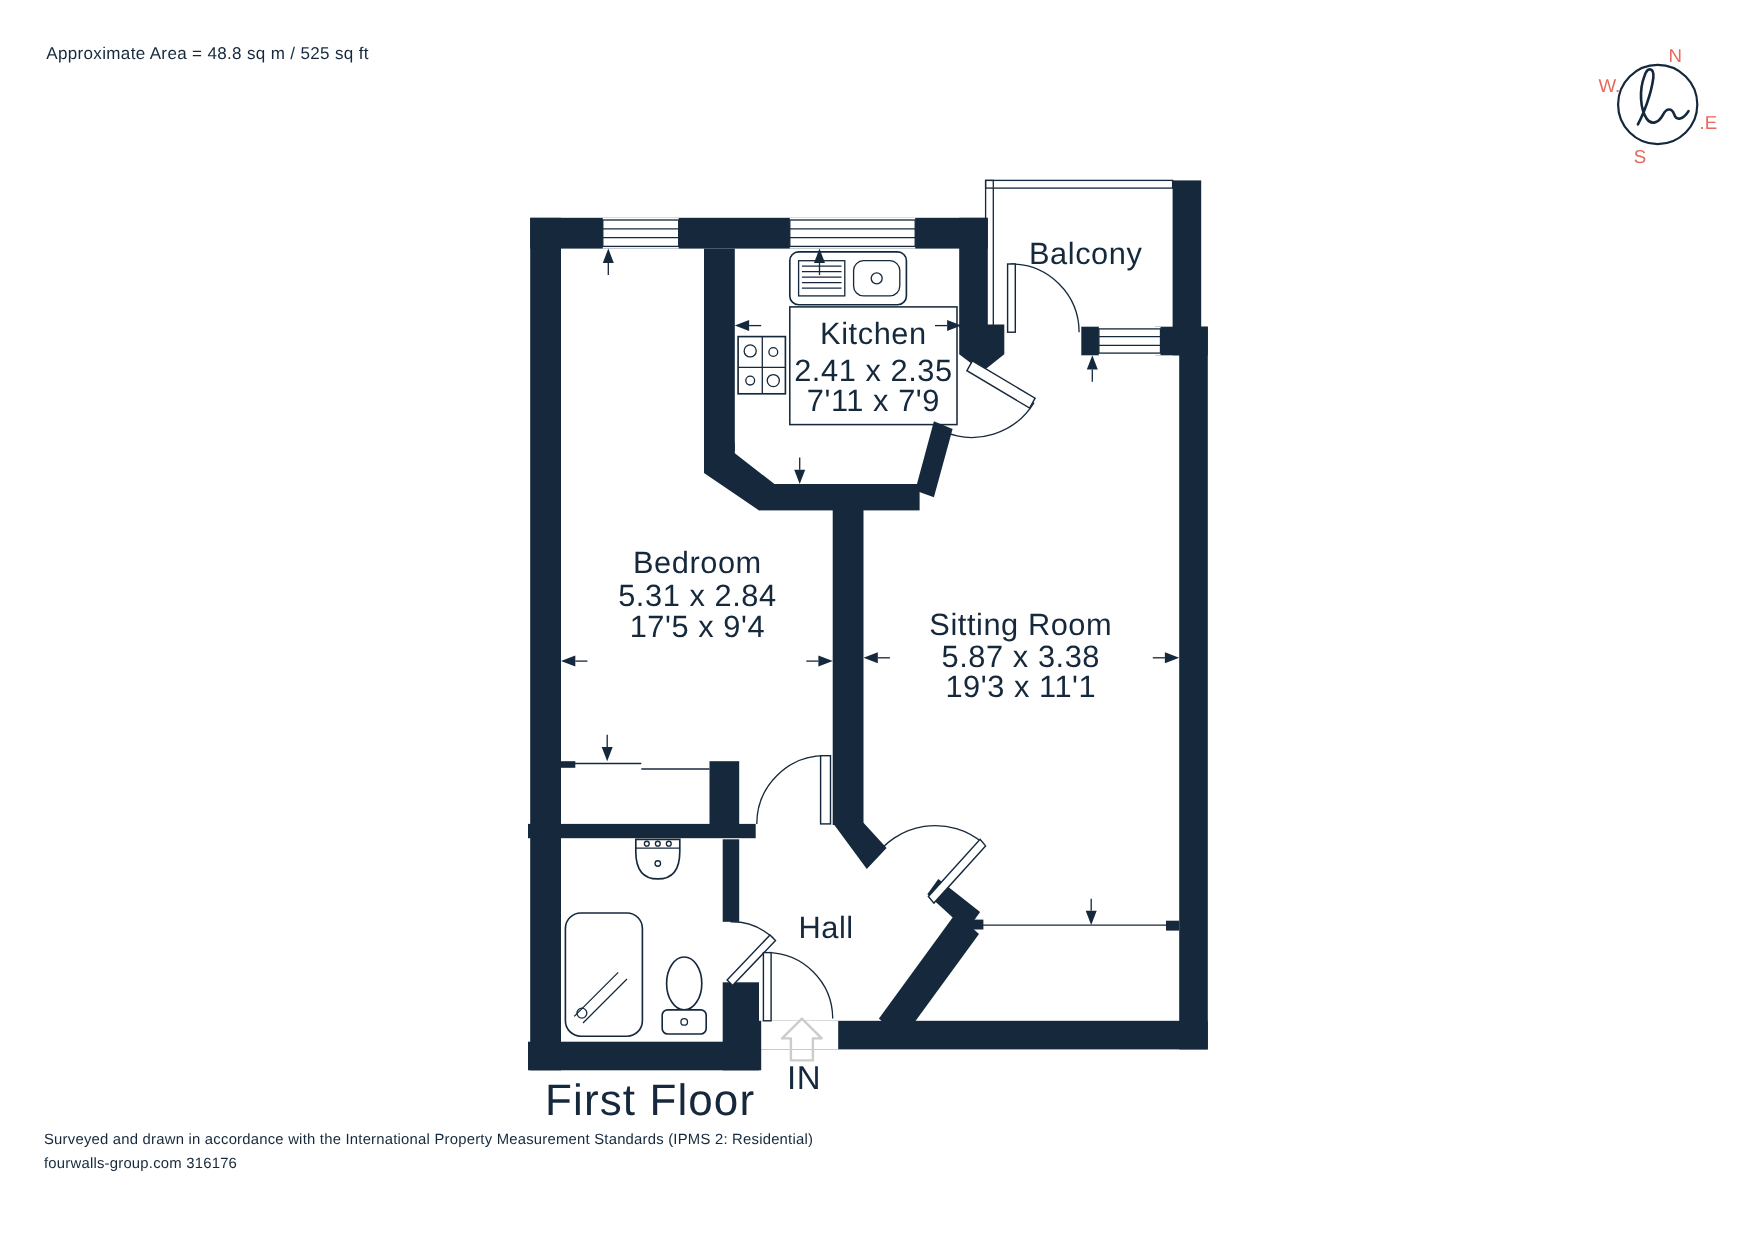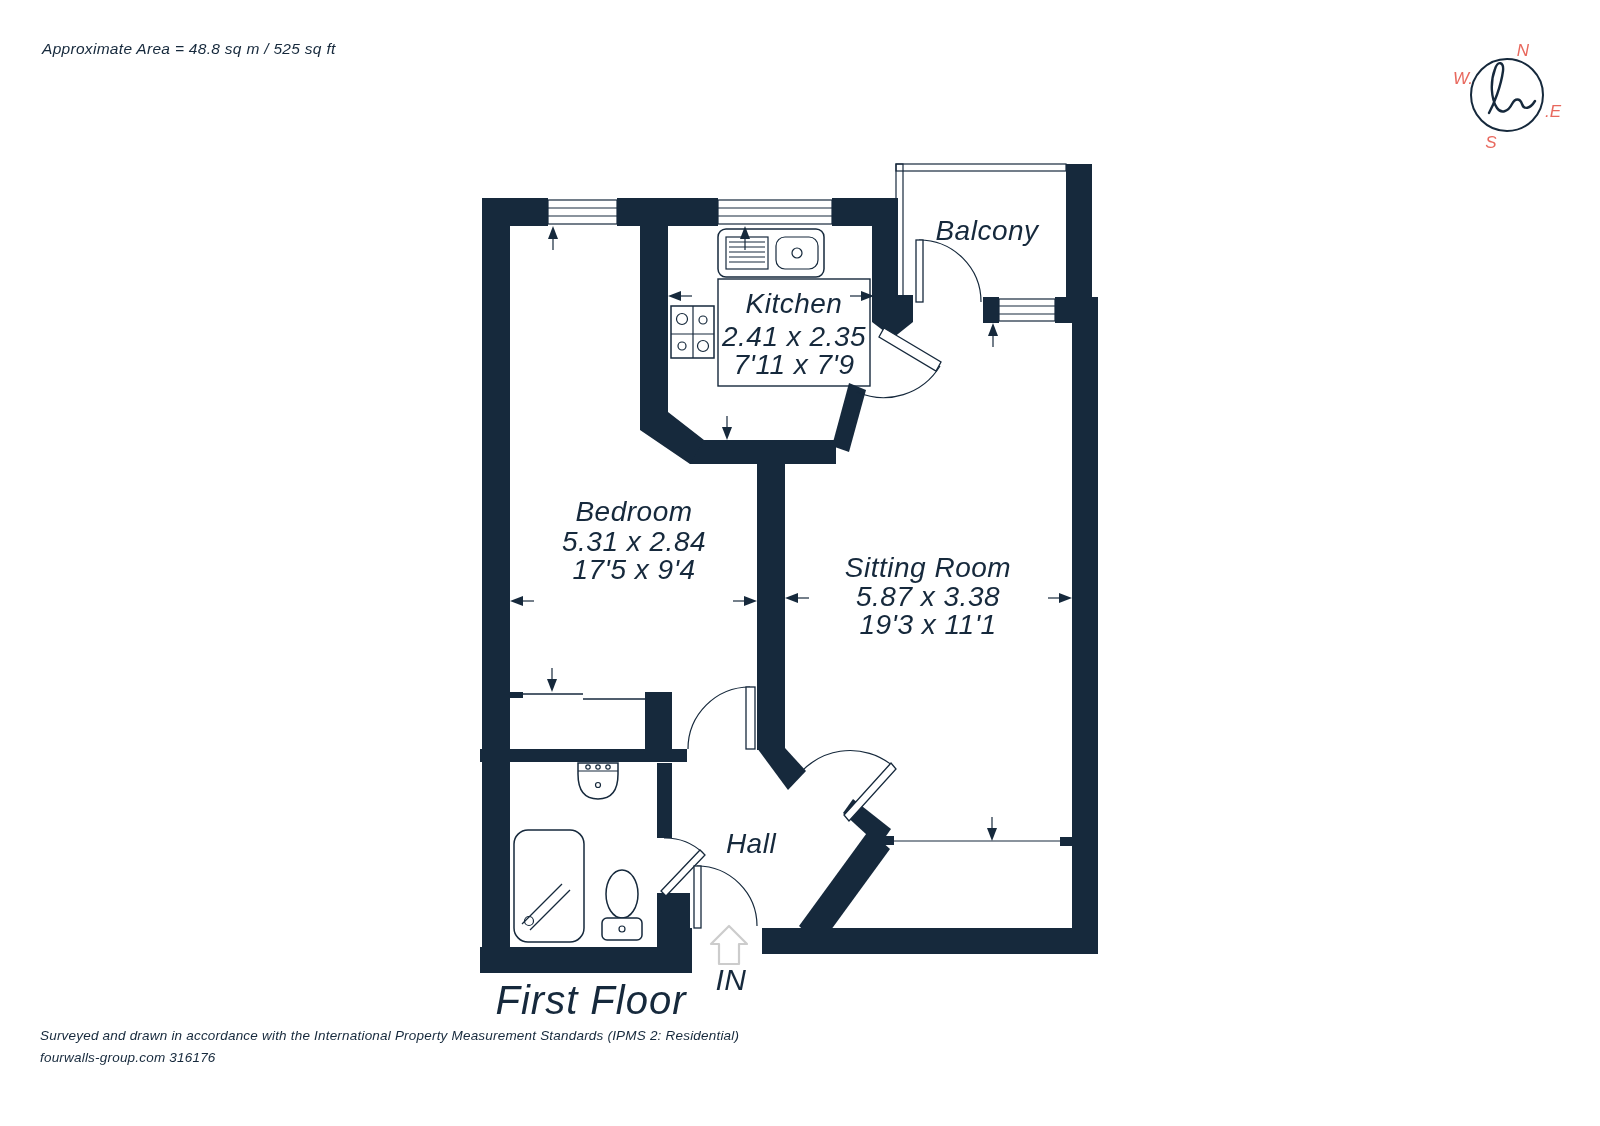--- a/index.html
+++ b/index.html
@@ -1,17 +1,17 @@
 <!DOCTYPE html>
 <html style="--wall: #16293c; --red: #e8685d; --gray: #cccccc;"><head>
 <meta charset="utf-8">
 <style>
   html,body{margin:0;padding:0;background:#ffffff;}
   .canvas{position:relative;width:1600px;height:1126px;background:#fff;overflow:hidden;
-          font-family:"Liberation Sans", sans-serif;font-style:italic;}
+          font-family:"Liberation Sans", sans-serif;}
   svg{display:block}
   .wall{fill:var(--wall);}
   .ln{stroke:var(--wall);stroke-width:1.4;fill:none;}
   .thin{stroke:var(--wall);stroke-width:1.2;fill:none;}
   .fixture{stroke:var(--wall);stroke-width:1.5;fill:#ffffff;}
   .leaf{stroke:var(--wall);stroke-width:1.3;fill:#ffffff;}
   .dimarrow{fill:var(--wall);}
   .dimtail{stroke:var(--wall);stroke-width:1.2;}
   .lbl{fill:var(--wall);font-family:"Liberation Sans",sans-serif;letter-spacing:0.5px;}
   .room{font-size:28px;}

